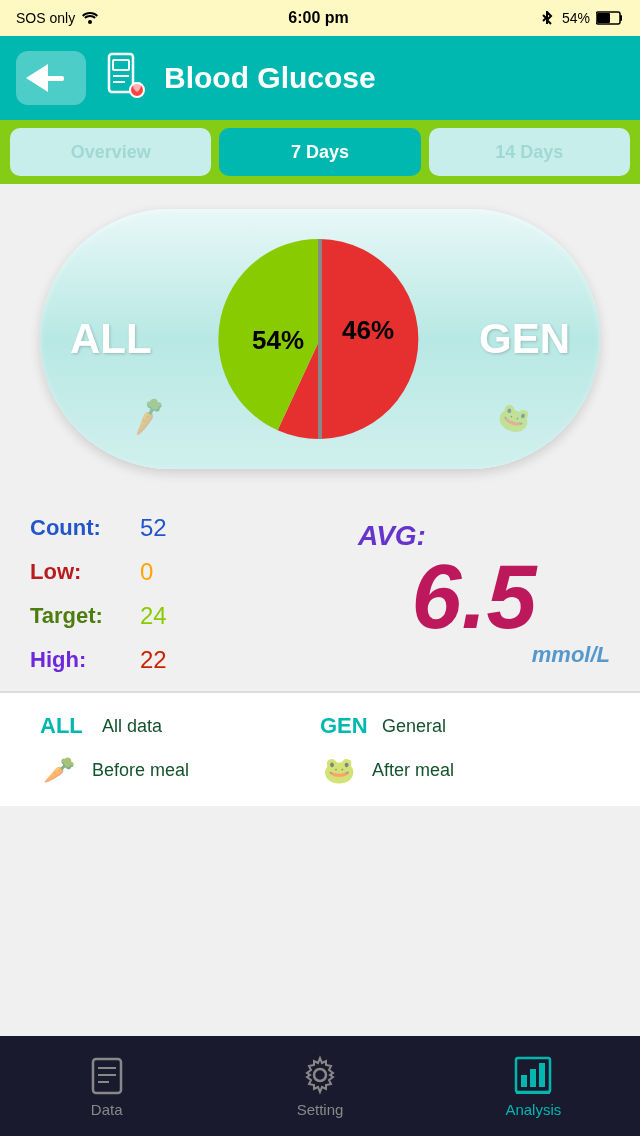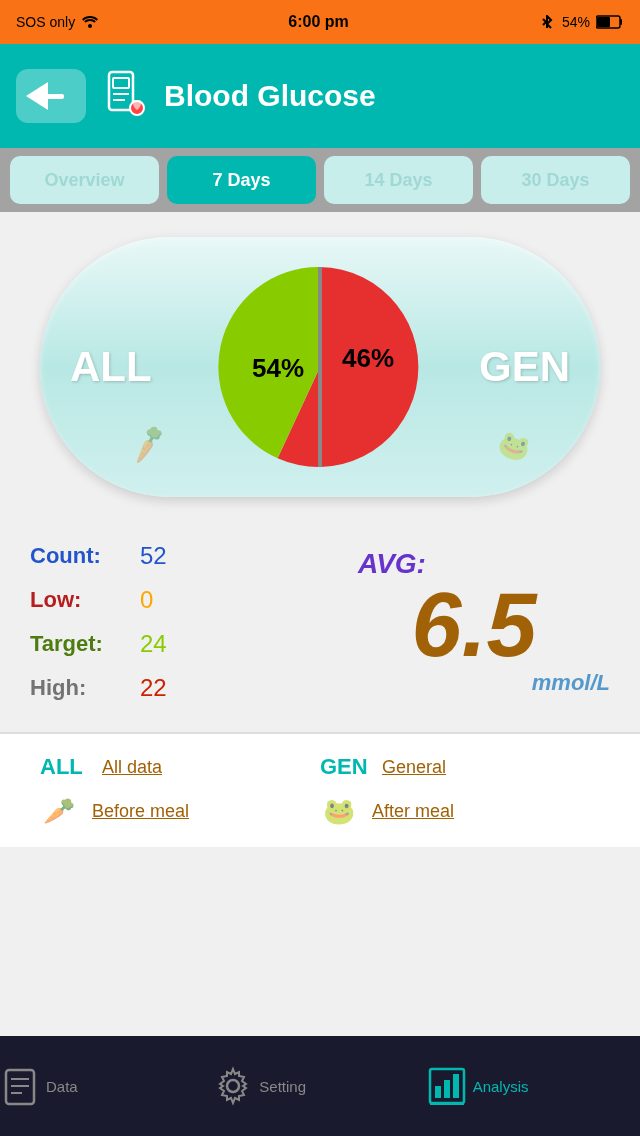--- a/index.html
+++ b/index.html
@@ -9,37 +9,37 @@
       height: 1136px;
       font-family: -apple-system, 'Helvetica Neue', Arial, sans-serif;
       background: #f0f0f0;
       overflow: hidden;
       position: relative;
     }
 
     
     .status-bar {
       width: 640px;
-      height: 44px;
-      background: #f97316;
+      height: 36px;
+      background: #fef9c3;
       display: flex;
       align-items: center;
       justify-content: space-between;
       padding: 0 16px;
       font-size: 14px;
       font-weight: 500;
     }
     .status-left { display: flex; align-items: center; gap: 6px; }
     .status-center { font-size: 16px; font-weight: 600; }
     .status-right { display: flex; align-items: center; gap: 6px; }
 
     
     .header {
       width: 640px;
-      height: 104px;
+      height: 84px;
       background: #00B8B0;
       display: flex;
       align-items: center;
       padding: 0 16px;
       gap: 16px;
     }
     .back-btn {
       width: 70px;
       height: 54px;
       background: rgba(255,255,255,0.3);
@@ -76,21 +76,21 @@
       font-size: 30px;
       font-weight: 600;
       color: white;
       flex: 1;
     }
 
     
     .tabs {
       width: 640px;
       height: 64px;
-      background: #a3a3a3;
+      background: #84cc16;
       display: flex;
       align-items: center;
       justify-content: space-between;
       padding: 8px 10px;
       gap: 8px;
     }
     .tab {
       flex: 1;
       height: 48px;
       border-radius: 10px;
@@ -194,21 +194,21 @@
       opacity: 0.4;
       font-size: 26px;
       z-index: 1;
       transform: rotate(20deg);
     }
 
     
     .stats-area {
       width: 640px;
       background: #f0f0f0;
-      padding: 20px 30px 30px 30px;
+      padding: 20px 30px 17px 30px;
       display: flex;
       gap: 36px;
     }
     .stats-left {
       flex: 1;
       display: flex;
       flex-direction: column;
       gap: 16px;
     }
     .stat-row {
@@ -224,42 +224,42 @@
     .stat-value {
       font-size: 24px;
       font-weight: 400;
     }
     .label-count { color: #2255cc; }
     .value-count { color: #2255cc; }
     .label-low { color: #b91c1c; }
     .value-low { color: #ffa500; }
     .label-target { color: #4d7c0f; }
     .value-target { color: #88cc00; }
-    .label-high { color: #737373; }
+    .label-high { color: #6d28d9; }
     .value-high { color: #cc2200; }
 
     .stats-right {
       flex: 1;
       display: flex;
       flex-direction: column;
       align-items: center;
       justify-content: center;
       font-style: italic;
     }
     .avg-label {
       font-size: 28px;
       font-weight: 700;
       color: #6633cc;
       align-self: flex-start;
       margin-left: 20px;
     }
     .avg-value {
       font-size: 90px;
       font-weight: 700;
-      color: #a16207;
+      color: #be185d;
       line-height: 1;
       text-align: center;
     }
     .avg-unit {
       font-size: 22px;
       font-weight: 600;
       color: #5599cc;
       align-self: flex-end;
     }
 
@@ -291,22 +291,21 @@
       flex: 1;
     }
     .legend-abbr {
       font-size: 22px;
       font-weight: 800;
       color: #00B8B0;
       min-width: 50px;
     }
     .legend-text {
       font-size: 18px;
-      color: #a16207;
-      text-decoration: underline;
+      color: #14532d;
     }
     .legend-icon {
       font-size: 26px;
       opacity: 0.6;
       min-width: 40px;
       text-align: center;
     }
 
     
     .bottom-nav {
@@ -314,21 +313,21 @@
       bottom: 0;
       width: 640px;
       height: 100px;
       background: #1a1a2e;
       display: flex;
       align-items: center;
       justify-content: space-around;
     }
     .nav-item {
       display: flex;
-      flex-direction: row;
+      flex-direction: column;
       align-items: center;
       gap: 6px;
       cursor: pointer;
       flex: 1;
     }
     .nav-label {
       font-size: 15px;
       font-weight: 500;
     }
     .nav-inactive { color: #888; }
@@ -384,21 +383,20 @@
       <path d="M34 31 Q38 28 38 33 Q38 37 34 40 Q30 37 30 33 Q30 28 34 31Z" fill="white" opacity="0.6"></path>
     </svg>
   </div>
   <span class="header-title">Blood Glucose</span>
 </div>
 
 <div class="tabs">
   <button class="tab tab-inactive">Overview</button>
   <button class="tab tab-active">7 Days</button>
   <button class="tab tab-inactive">14 Days</button>
-  <button class="tab tab-inactive">30 Days</button>
 </div>
 
 <div class="chart-area">
   <div class="pill-container">
 
     <div class="pill-left">
       <span class="pill-label">ALL</span>
     </div>
 
     <div class="pill-right">

